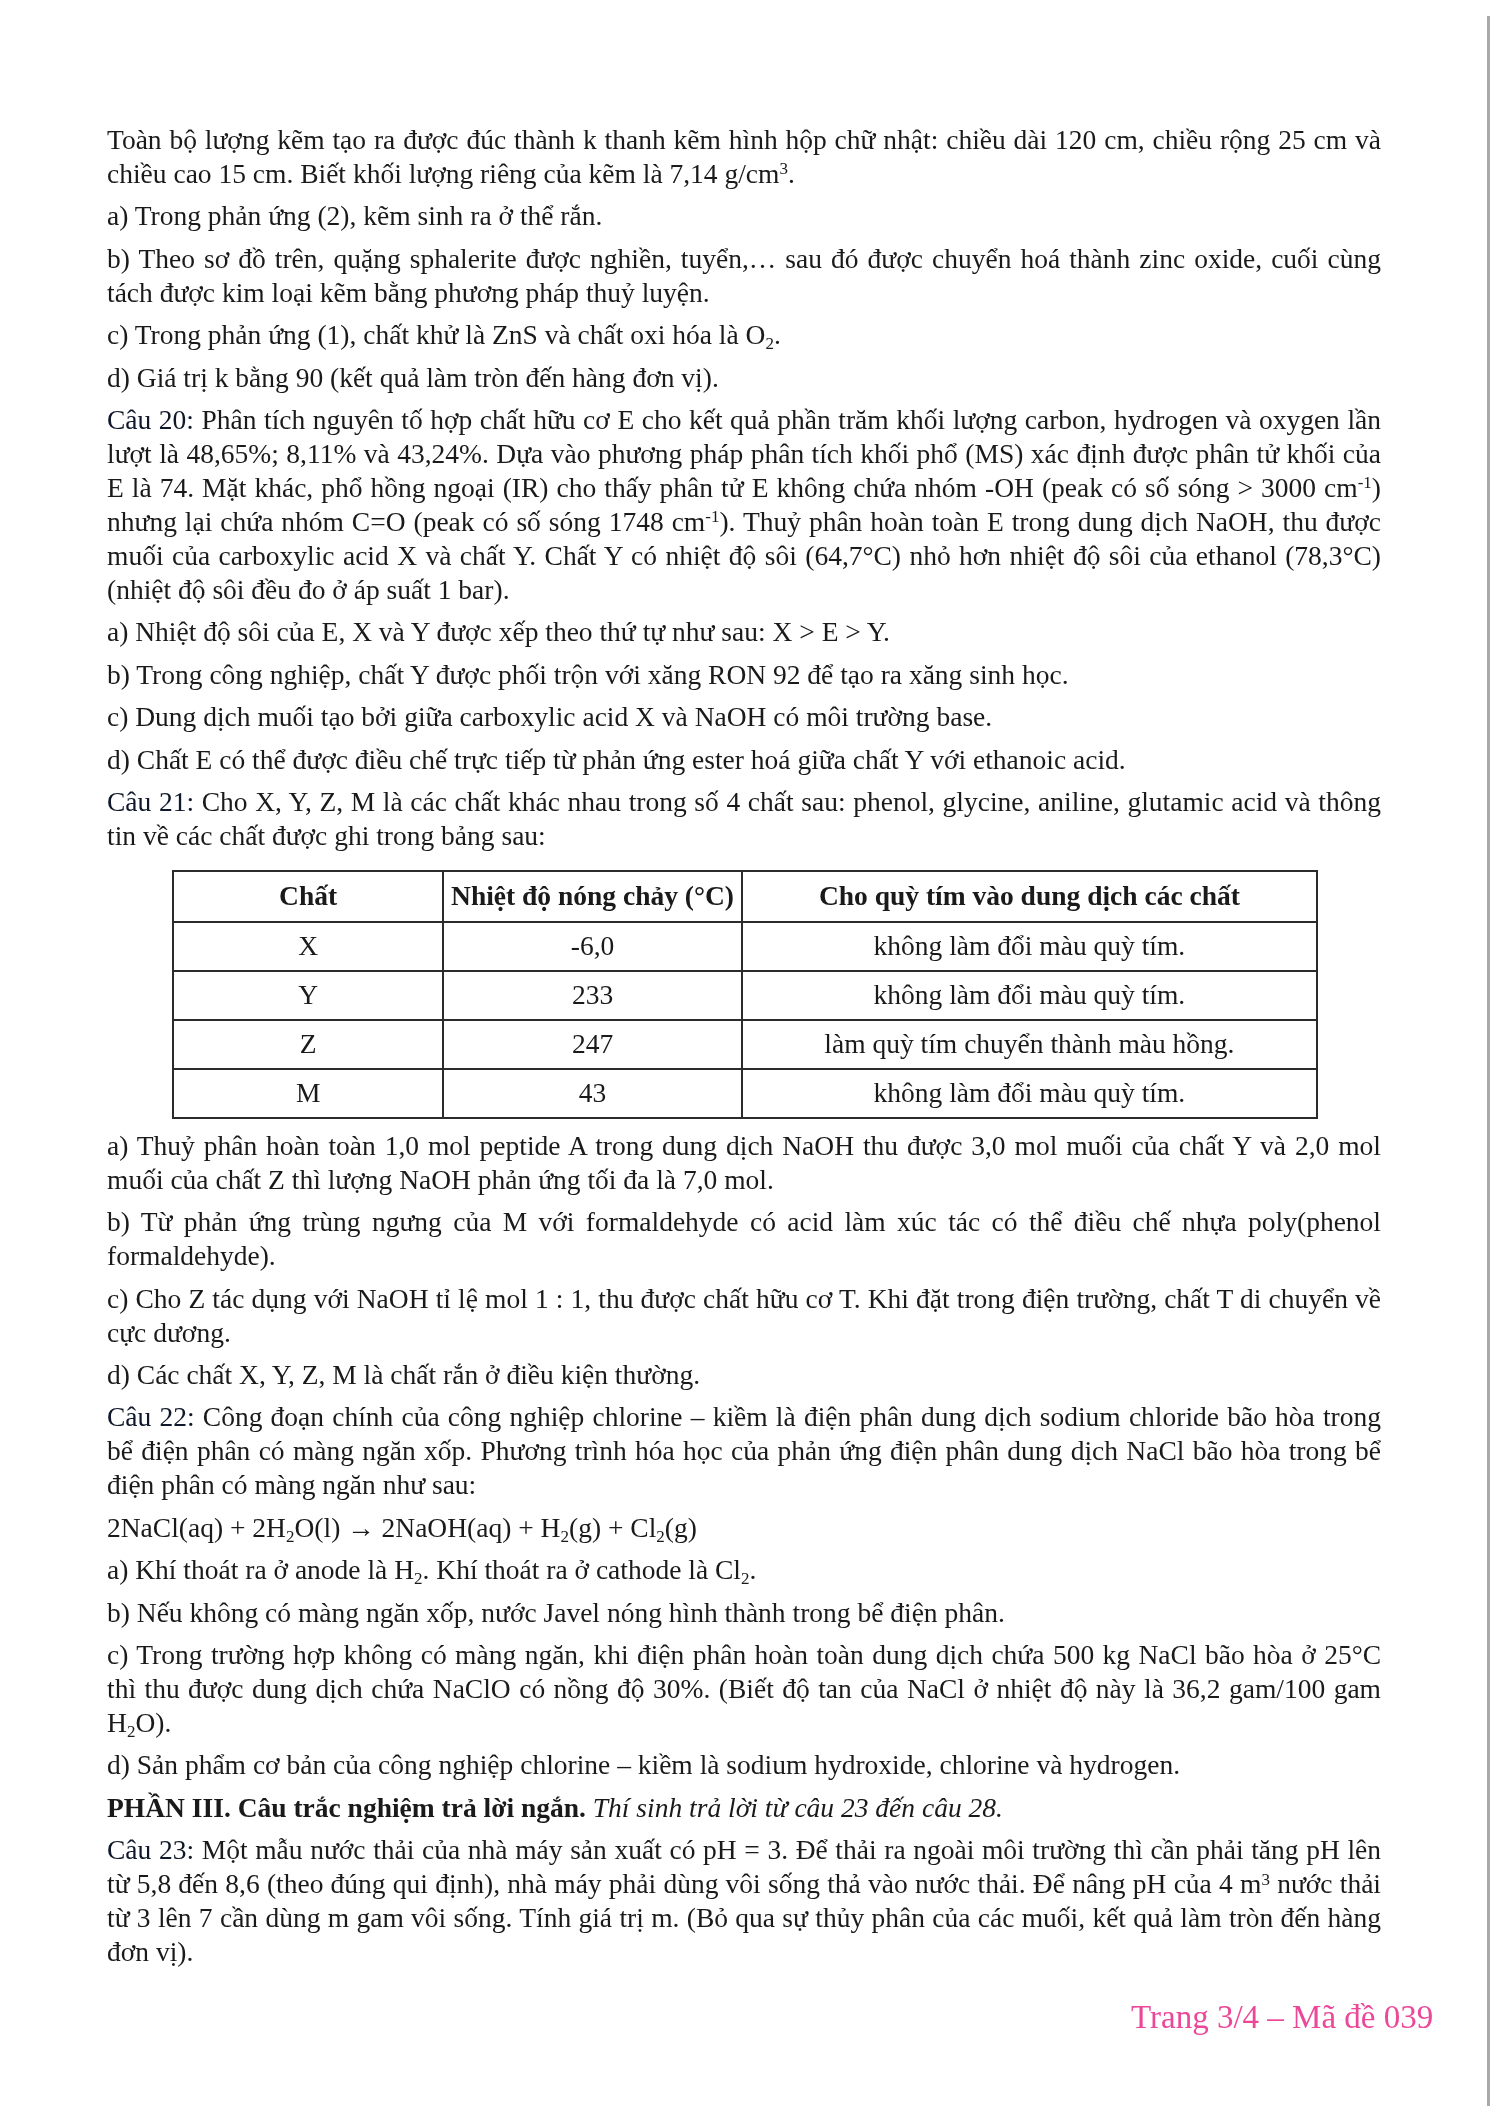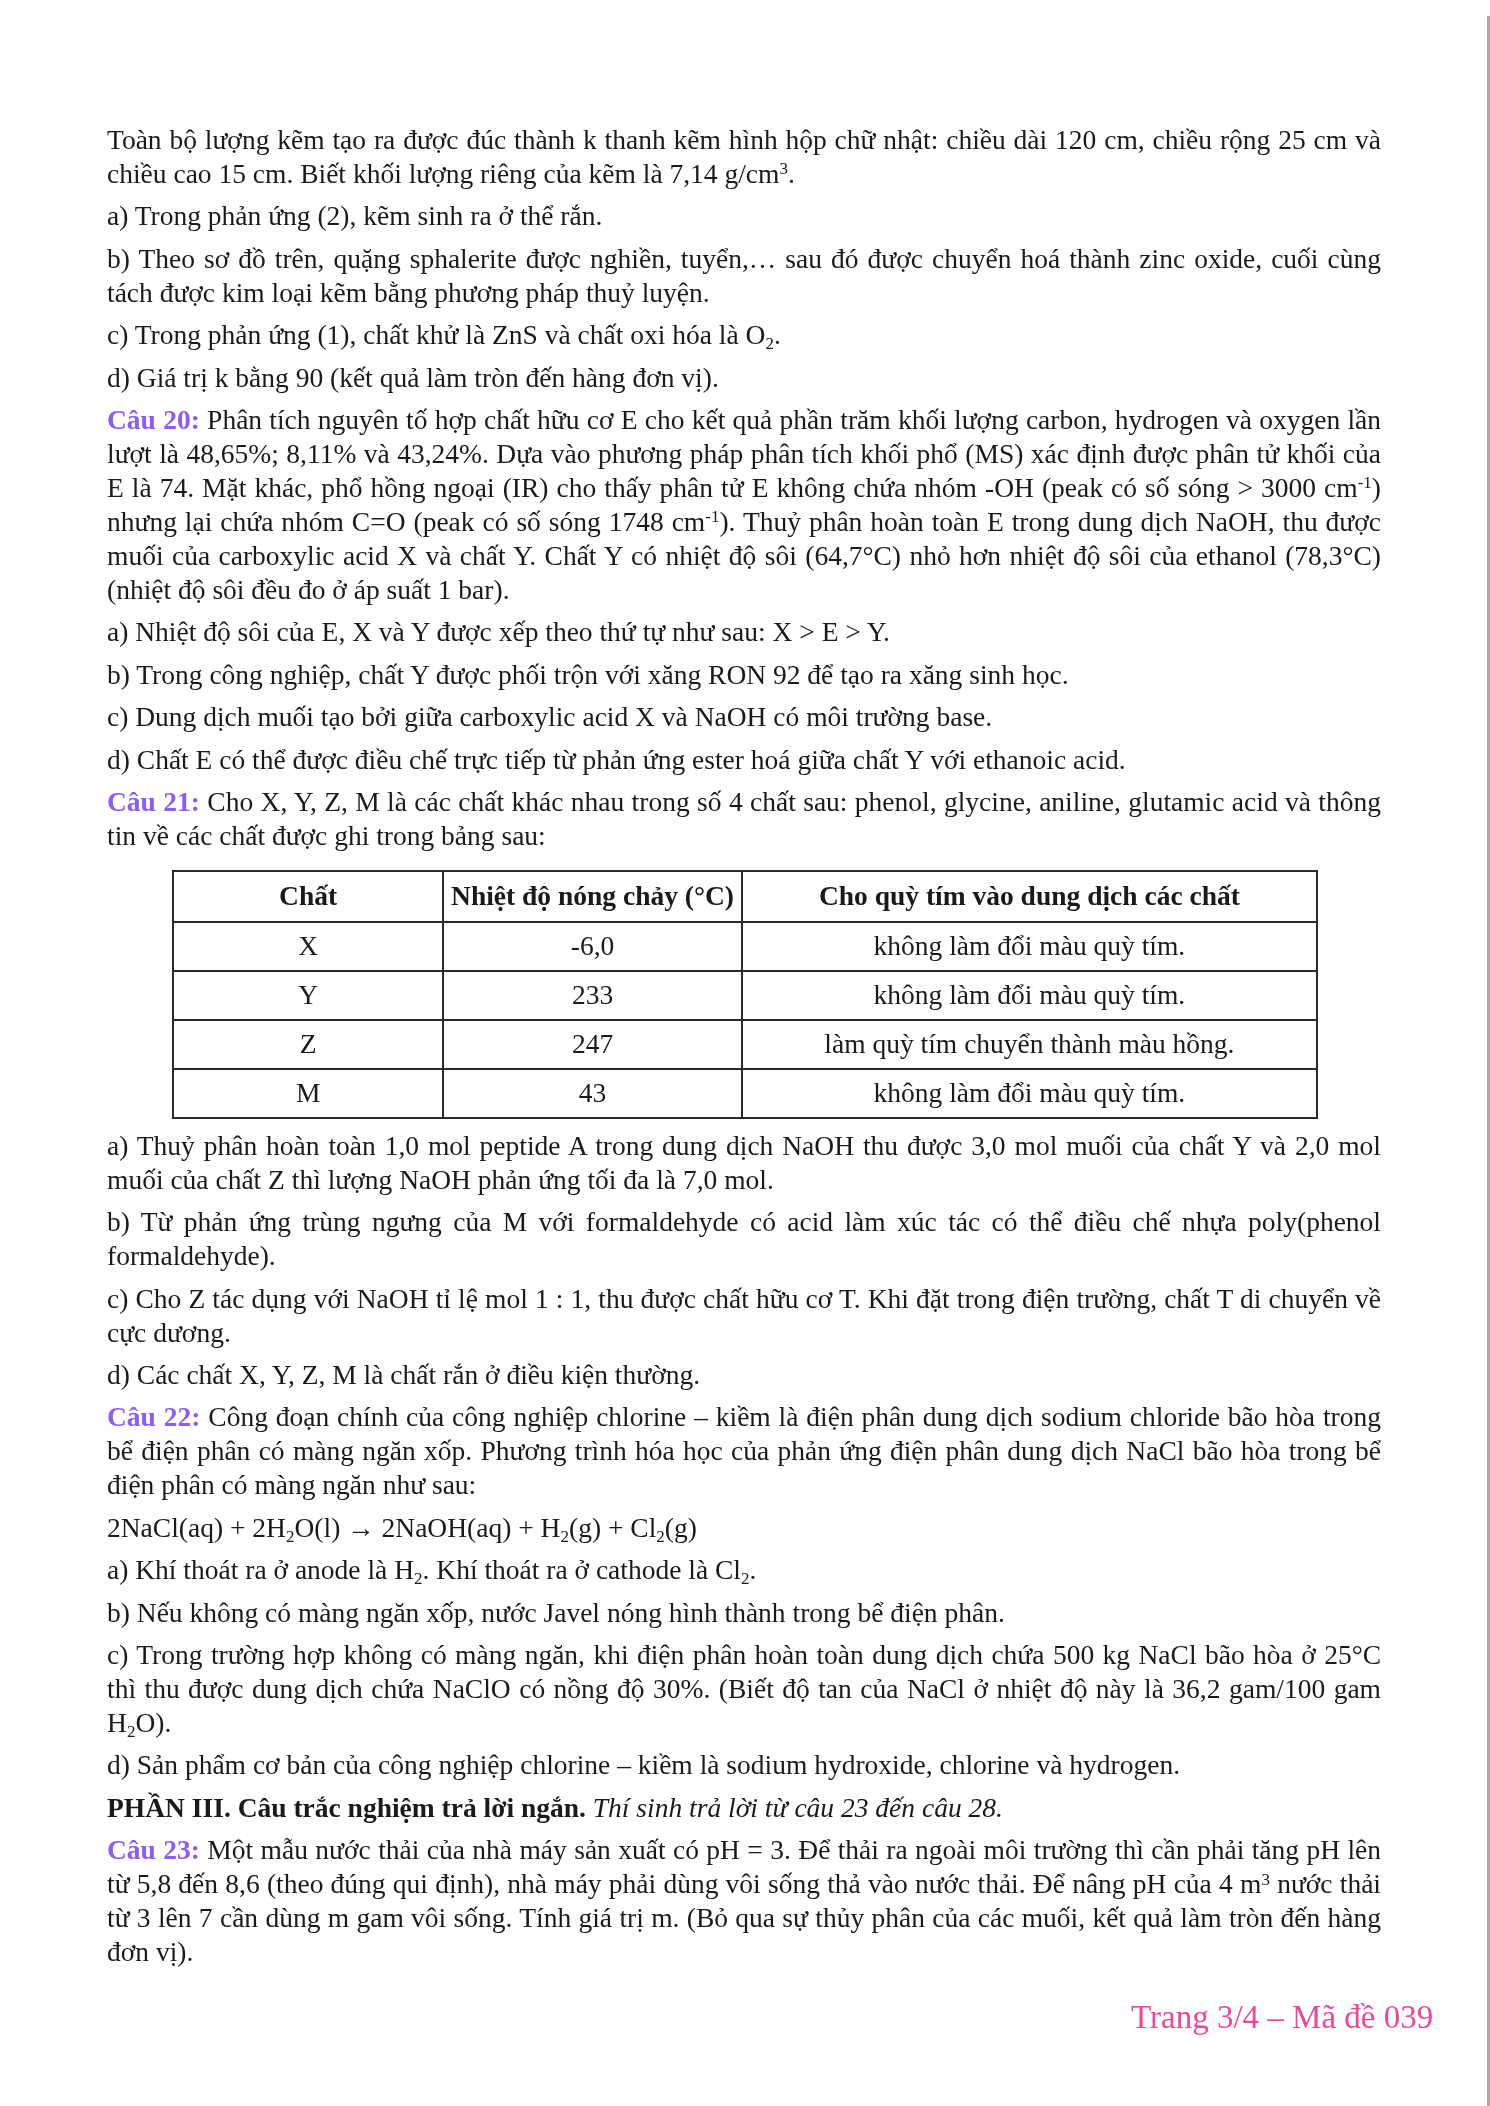--- a/index.html
+++ b/index.html
@@ -9,21 +9,21 @@
     background: #ffffff;
     border-right: 3px solid #a9a9a9;
     border-bottom: 3px solid #d4d4d4;
   }
   .content {
     position: absolute; left: 107px; top: 107px; width: 1274px;
     font-family: "Liberation Serif", "DejaVu Serif", serif;
     font-size: 27.5px; line-height: 34px; color: #1a1a1a;
   }
   .p { margin: 0 0 8.4px 0; text-align: justify; }
-  .q-label { color: #8b5cf6; font-weight: bold; }
+  .q-label { color: #0f172a; font-weight: normal; }
   .bold { font-weight: bold; }
   .ital { font-style: italic; font-family: Liberation Serif, serif; }
   sub, sup { font-size: 62%; line-height: 0; position: relative; vertical-align: baseline; }
   sub { top: 0.3em; }
   sup { top: -0.5em; }
   table.data {
     margin: 10px 0 10px 65px; border-collapse: collapse; width: 1146px;
     font-size: 27.5px;
   }
   table.data td, table.data th {

